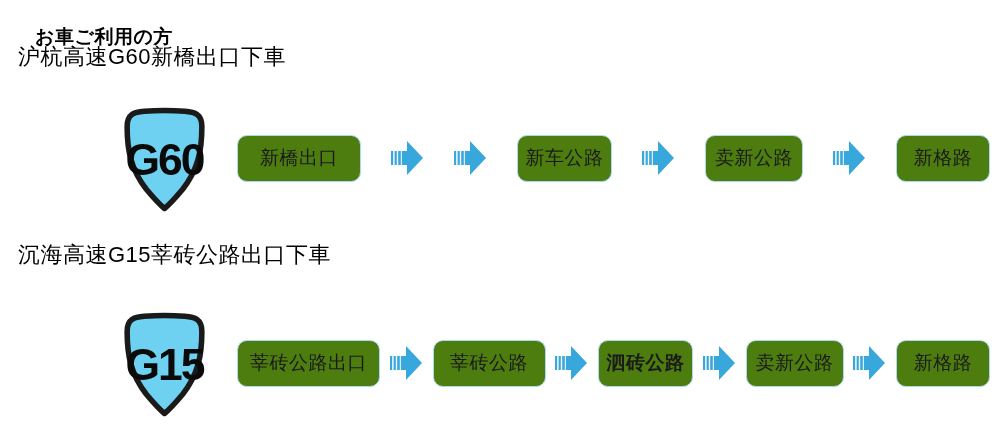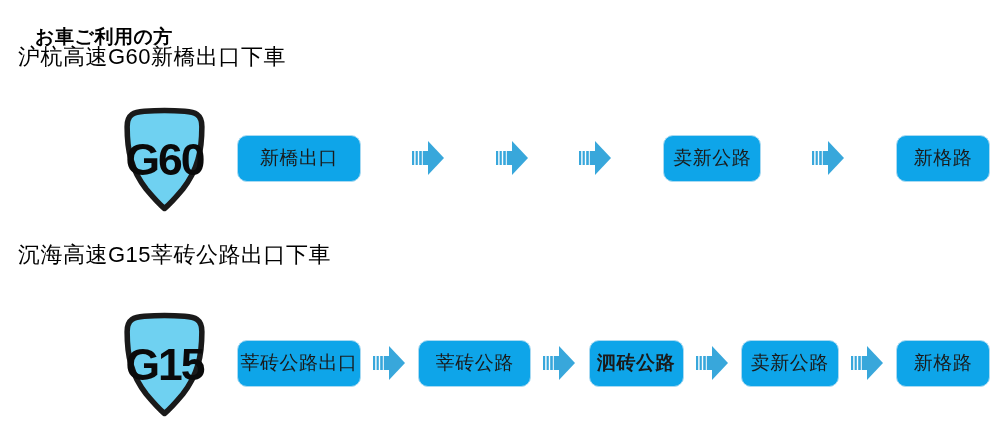--- a/index.html
+++ b/index.html
@@ -34,21 +34,21 @@
     font-weight:bold;letter-spacing:-2px;
   }
   .flow{
     position:absolute;left:237px;width:753px;height:48px;
     display:flex;align-items:center;justify-content:space-between;
   }
   #flow-1{top:134px}
   #flow-2{top:339px}
   .step-box{
     height:47px;box-sizing:border-box;
-    border:1.5px solid var(--box-border);border-radius:10px;background:#0ea5e9;
+    border:1.5px solid var(--box-border);border-radius:10px;background:#4d7c0f;
     display:flex;align-items:center;justify-content:center;
     font-size:19px;color:var(--box-text);letter-spacing:.5px;
     padding:0 3px;white-space:nowrap;flex:0 0 auto;
   }
   .flow-arrow{display:flex;align-items:center;flex:0 0 auto;}
   .flow-arrow svg rect,.flow-arrow svg polygon{fill:var(--arrow-blue);}
 </style>
 </head>
 <body>
 
@@ -79,20 +79,21 @@
     </span>
     <span class="flow-arrow">
       <svg width="33" height="36" viewBox="0 0 33 36">
         <rect x="0" y="11" width="2.2" height="14"></rect>
         <rect x="3.6" y="11" width="2.2" height="14"></rect>
         <rect x="7.2" y="11" width="2.6" height="14"></rect>
         <rect x="10.8" y="11" width="5.4" height="14"></rect>
         <polygon points="16,1 32,18 16,35"></polygon>
       </svg>
     </span>
+    <div class="step-box" style="width: 95px;">新车公路</div>
     <span class="flow-arrow">
       <svg width="33" height="36" viewBox="0 0 33 36">
         <rect x="0" y="11" width="2.2" height="14"></rect>
         <rect x="3.6" y="11" width="2.2" height="14"></rect>
         <rect x="7.2" y="11" width="2.6" height="14"></rect>
         <rect x="10.8" y="11" width="5.4" height="14"></rect>
         <polygon points="16,1 32,18 16,35"></polygon>
       </svg>
     </span>
     <div class="step-box" style="width: 98px;">卖新公路</div>
@@ -114,21 +115,21 @@
            C 13 8.5, 20 6.5, 30 5.8
            C 43 4.8, 57 4.8, 70 5.8
            C 80 6.5, 87 8.5, 87 21
            C 87 45, 83 64, 68 83
            C 60 92.5, 54.5 98.5, 50 102
            C 45.5 98.5, 40 92.5, 32 83
            C 17 64, 13 45, 13 21 Z" fill="var(--shield-fill)" stroke="var(--shield-outline)" stroke-width="5.5" stroke-linejoin="round"></path>
   <text class="shield-label-text" x="50" y="69" font-size="44" text-anchor="middle" fill="#0a0a0a">G15</text>
 </svg>
 <div class="flow" id="flow-2">
-    <div class="step-box" style="width: 124px;">莘砖公路出口</div>
+    <div class="step-box" style="width: 143px;">莘砖公路出口</div>
     <span class="flow-arrow">
       <svg width="33" height="36" viewBox="0 0 33 36">
         <rect x="0" y="11" width="2.2" height="14"></rect>
         <rect x="3.6" y="11" width="2.2" height="14"></rect>
         <rect x="7.2" y="11" width="2.6" height="14"></rect>
         <rect x="10.8" y="11" width="5.4" height="14"></rect>
         <polygon points="16,1 32,18 16,35"></polygon>
       </svg>
     </span>
     <div class="step-box" style="width: 113px;">莘砖公路</div>

